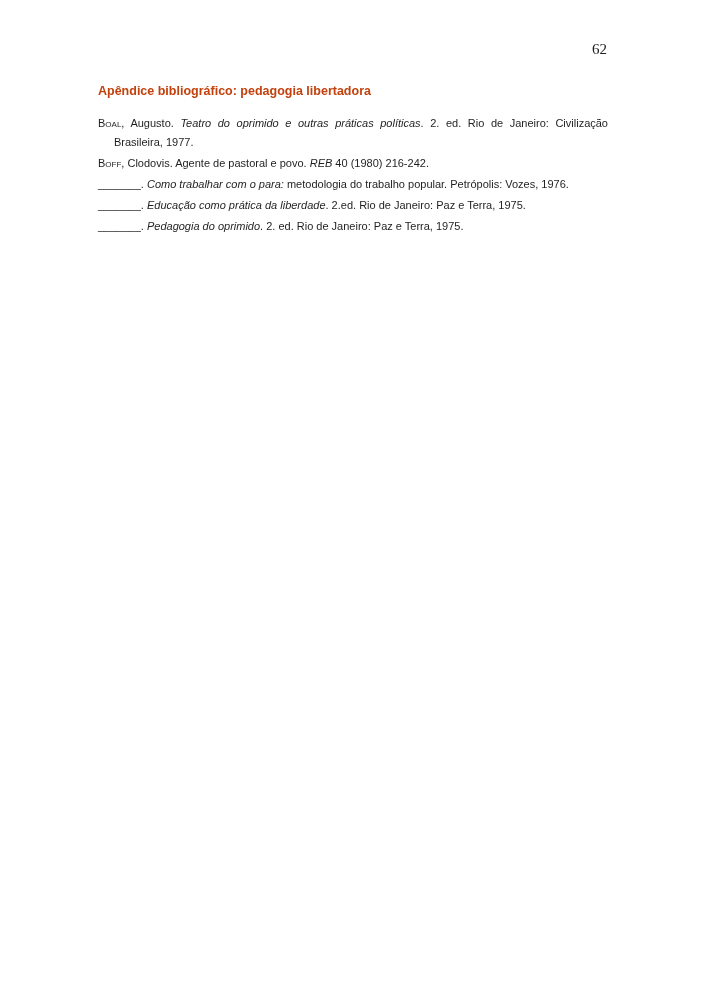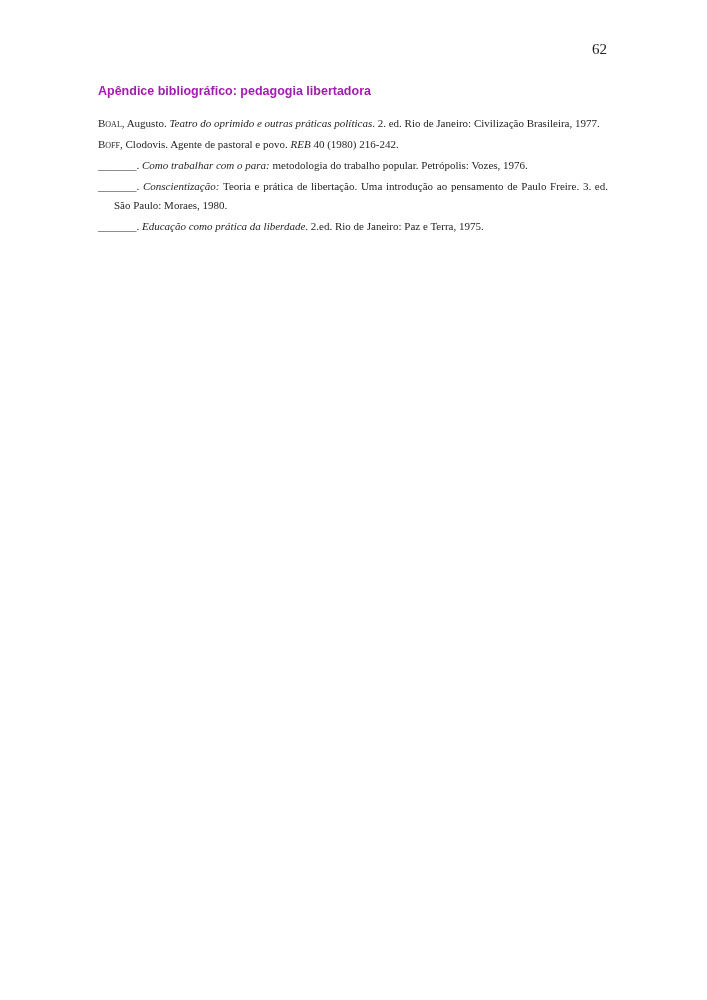--- a/index.html
+++ b/index.html
@@ -30,43 +30,42 @@
     position: absolute;
     left: 98px;
     top: 82px;
     width: 510px;
   }
   .heading {
     margin: 0 0 13px 0;
     font-size: 12.5px;
     font-weight: bold;
     line-height: 19px;
-    color: #a21caf;
+    color: #c2410c;
   }
   .bibliography p.entry {
     margin: 0 0 2px 0;
     font-size: 11px;
     line-height: 19px;
     text-align: justify;
     padding-left: 16px;
     text-indent: -16px;
     color: #1f1f1f;
-    font-family: Liberation Serif, serif;
   }
   .bibliography .sc { font-variant: small-caps; }
   .bibliography .i  { font-style: italic; }
 </style>
 </head>
 <body>
 
 <div class="page">
   <div class="page-number">62</div>
   <div class="content">
     <h1 class="heading">Apêndice bibliográfico: pedagogia libertadora</h1>
     <div class="bibliography">
         <p class="entry"><span class="sc">Boal</span><span>, Augusto. </span><span class="i">Teatro do oprimido e outras práticas políticas</span><span>. 2. ed. Rio de Janeiro: Civilização Brasileira, 1977.</span></p>
         <p class="entry"><span class="sc">Boff</span><span>, Clodovis. Agente de pastoral e povo. </span><span class="i">REB</span><span> 40 (1980) 216-242.</span></p>
         <p class="entry"><span>_______. </span><span class="i">Como trabalhar com o para:</span><span> metodologia do trabalho popular. Petrópolis: Vozes, 1976.</span></p>
-        <p class="entry"><span>_______. </span><span class="i">Conscientização:</span><span> Teoria e prática de libertação. Uma introdução ao pensamento de Paulo Freire. 3. ed. São Paulo: Moraes, 1980.</span></p>
         <p class="entry"><span>_______. </span><span class="i">Educação como prática da liberdade</span><span>. 2.ed. Rio de Janeiro: Paz e Terra, 1975.</span></p>
+        <p class="entry"><span>_______. </span><span class="i">Pedagogia do oprimido</span><span>. 2. ed. Rio de Janeiro: Paz e Terra, 1975.</span></p>
       </div>
   </div>
 </div>
 
 </body></html>

